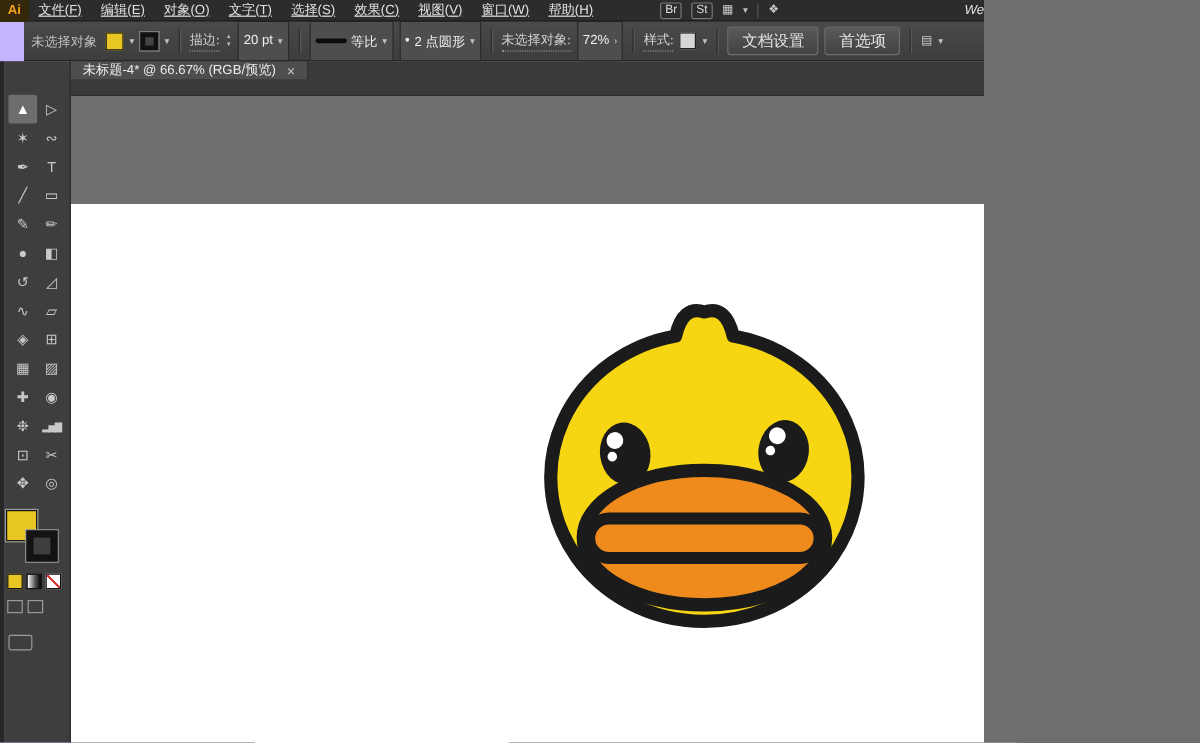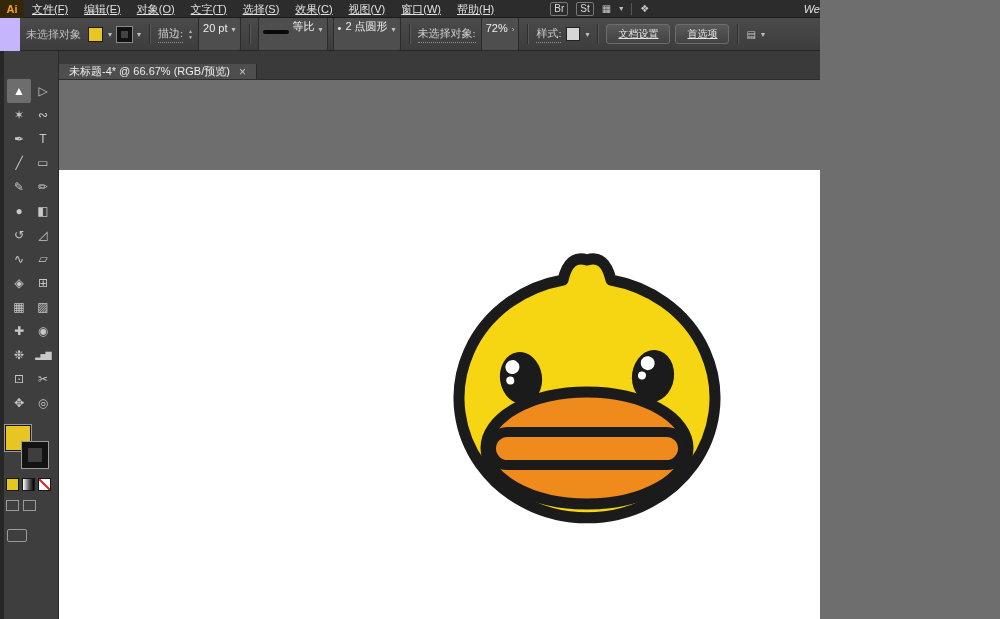--- a/index.html
+++ b/index.html
@@ -29,24 +29,24 @@
   .status { color:#bfbfbf; margin-right:2px; white-space:nowrap; }
   .swatch16 { width:15px; height:15px; background:#e7c523; border:1px solid #1d1d1d; display:inline-block; }
   .stroke16 { width:15px; height:15px; border:4px solid #111; background:transparent;
               box-shadow:0 0 0 1px #8a8a8a; display:inline-block; }
   .dd { font-size:8px; color:#c0c0c0; }
   .vsep { width:1px; height:20px; background:#2e2e2e; box-shadow:1px 0 0 #585858; margin:0 3px; flex:none; }
   .linky { border-bottom:1px dotted #909090; padding-bottom:1px; white-space:nowrap;font-family:Liberation Serif, serif; }
   .stepper { display:inline-flex; flex-direction:column; justify-content:center; gap:1px;
              font-size:5px; line-height:5px; color:#bbb; }
   .field { background:#4e4e4e; border:1px solid #2b2b2b; border-radius:2px; height:17px;
-           display:inline-flex; align-items:flex-end; padding:16px 4px; color:#eee; gap:4px; white-space:nowrap; }
+           display:inline-flex; align-items:center; padding:16px 4px; color:#eee; gap:4px; white-space:nowrap; }
   .line-prev { width:26px; height:4px; background:#0b0b0b; border-radius:2px; display:inline-block; }
   .btn { border:1px solid #6d6d6d; border-radius:3px; background:linear-gradient(#595959,#424242);
-         color:#e4e4e4; padding:2px 11px; font-size:10px; white-space:nowrap;text-decoration:underline; }
+         color:#e4e4e4; padding:2px 11px; font-size:13px; white-space:nowrap; }
   .style-swatch { width:14px; height:14px; border:1px solid #222; background:#d6d6d6; display:inline-block; }
 
   
   .left-strip { position:absolute; left:0; top:51px; width:4px; bottom:0; background:#272727; }
   .toolbar { position:absolute; left:4px; top:51px; width:55px; bottom:0; background:#3e3e3e;
              border-right:1px solid #2a2a2a; z-index:3; }
   .tools { position:absolute; top:28px; left:3px; display:grid; grid-template-columns:24px 24px; grid-auto-rows:24px; }
   .tool { display:flex; align-items:center; justify-content:center; font-size:12px; color:#c8c8c8; cursor:default; }
   .tool.active { background:#6d6d6d; color:#fff; border-radius:2px; }
   .tool-graph { font-size:8px !important; letter-spacing:-1px; }
@@ -61,21 +61,21 @@
   .mini-grad { background:linear-gradient(90deg,#fff,#5a5a5a 55%,#000); }
   .mini-none { background:#fff;
                background-image:linear-gradient(to top right,transparent 43%,#d43a2a 43%,#d43a2a 57%,transparent 57%); }
   .dm-row { position:absolute; top:449px; left:2px; display:flex; gap:4px; }
   .dm { width:13px; height:11px; border:1px solid #9a9a9a; }
   .screen-mode { position:absolute; top:478px; left:3px; width:20px; height:13px;
                  border:1px solid #9a9a9a; border-radius:2px; }
 
   
   .tabbar { position:absolute; left:59px; top:51px; right:0; height:29px; background:#3a3a3a;
-            border-bottom:1px solid #2c2c2c; display:flex; align-items:flex-end; z-index:2; }
+            border-bottom:1px solid #2c2c2c; display:flex; align-items:flex-start; z-index:2; }
   .tab { background:#4e4e4e; border-right:1px solid #2a2a2a; display:flex; align-items:center;
          padding:0 10px; gap:9px; color:#ececec; font-size:11px; white-space:nowrap; }
   .tab-close { color:#c4c4c4; font-size:12px; }
 
   
   .canvas { position:absolute; left:59px; top:80px; right:0; bottom:0; background:#6e6e6e; overflow:hidden; }
   .artboard { position:absolute; left:0; top:90px; right:0; bottom:0; background:#fff; }
   .duck { position:absolute; left:368px; top:168px; }
 </style>
 </head>

